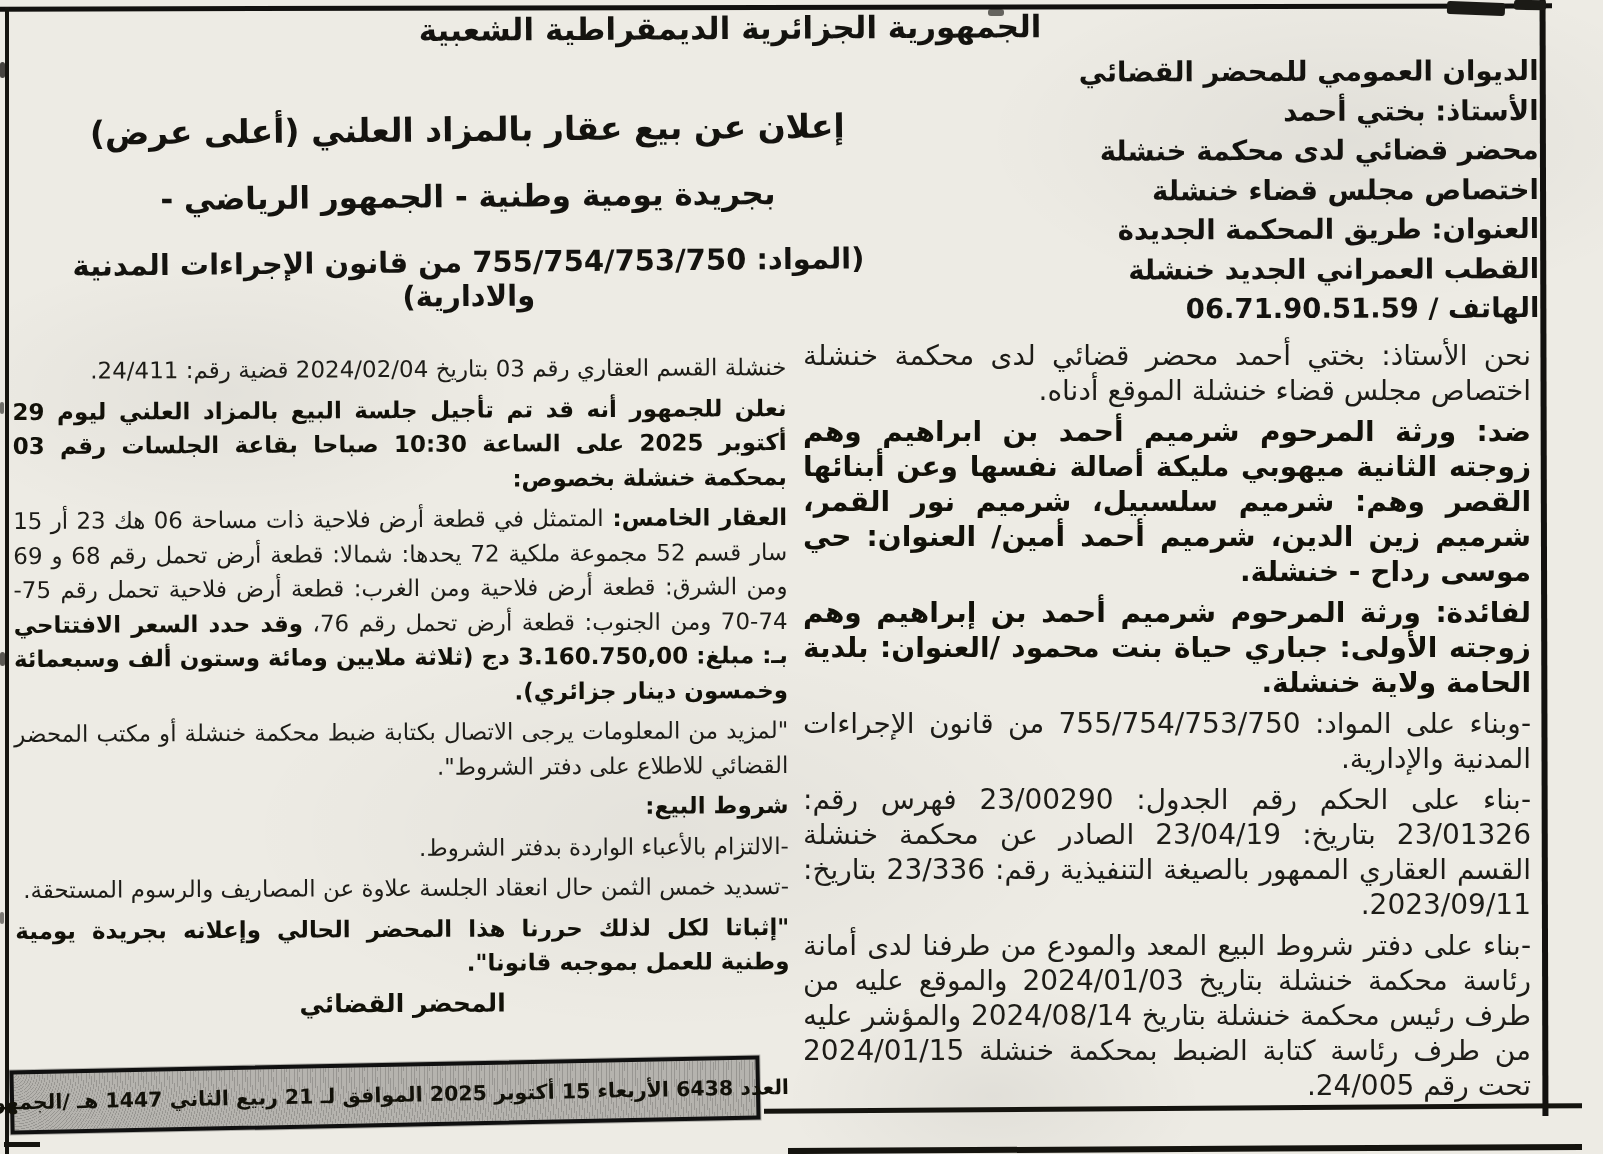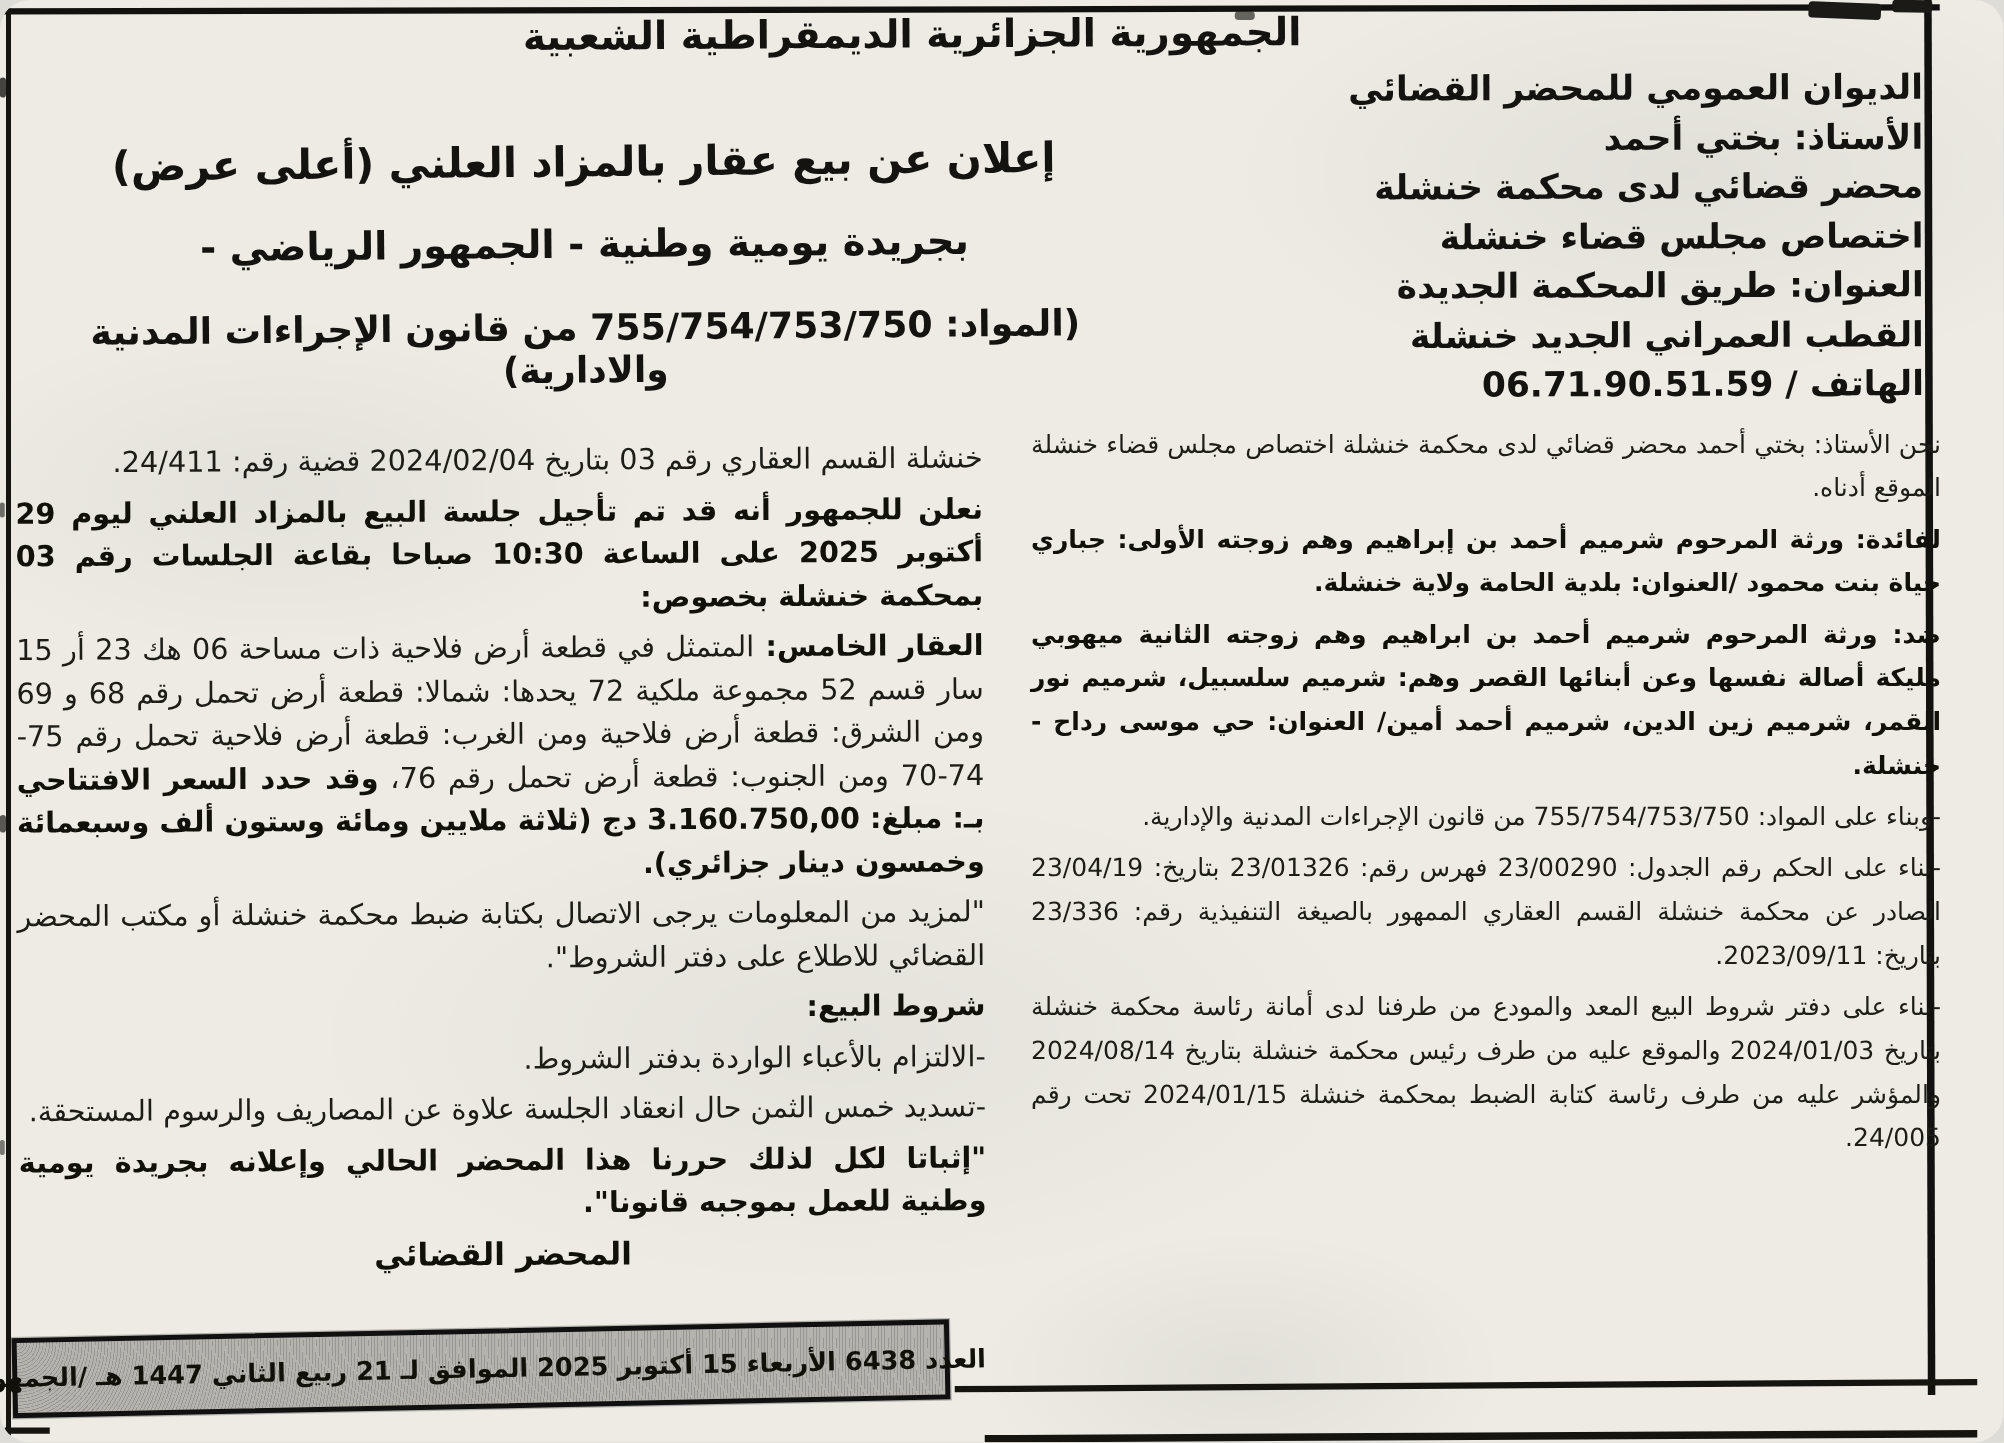--- a/index.html
+++ b/index.html
@@ -9,21 +9,20 @@
     overflow:hidden;
     direction:rtl;
     color:#1b1a16;
     font-family:"DejaVu Sans",sans-serif;
     background:
       radial-gradient(ellipse 420px 200px at 14% 34%, rgba(0,0,0,.045), transparent 70%),
       radial-gradient(ellipse 520px 240px at 84% 12%, rgba(0,0,0,.05), transparent 70%),
       radial-gradient(ellipse 600px 280px at 42% 72%, rgba(0,0,0,.04), transparent 72%),
       radial-gradient(ellipse 300px 160px at 62% 95%, rgba(0,0,0,.05), transparent 70%),
       #edebe4;
-    border-radius: 24px;
   }
   
   .b-top{position:absolute;left:0;top:5px;width:1552px;height:5px;background:#12110f;transform:rotate(-.12deg);}
   .b-left{position:absolute;left:5px;top:7px;width:4px;height:1147px;background:#15140f;}
   .b-right{position:absolute;left:1541px;top:0;width:6px;height:1116px;background:#12110f;transform:rotate(-.15deg);}
   .rule-br{position:absolute;left:764px;top:1106px;width:818px;height:5px;background:#15140f;transform:rotate(-.4deg);}
   .rule-next{position:absolute;left:788px;top:1146px;width:794px;height:6px;background:#15140f;transform:rotate(-.3deg);}
   .tick-bl{position:absolute;left:4px;top:1142px;width:36px;height:5px;background:#15140f;}
   
   .speck{position:absolute;background:#1b1a16;border-radius:3px;}
@@ -49,21 +48,21 @@
     position:absolute;left:52px;top:110px;width:832px;
     text-align:center;font-weight:bold;color:#14130f;
     transform:rotate(-.55deg);
   }
   .title-block .t1{font-size:33px;margin:0 0 29px;}
   .title-block .t2{font-size:31px;margin:0 0 31px;}
   .title-block .t3{font-size:29px;margin:0;}
   
   .col{position:absolute;text-align:justify;color:#1d1c17;}
   .col p{margin:0 0 6px;}
-  .col-first{top:338px;right:50px;width:728px;font-size:20px;line-height:35px;}
+  .col-first{top:338px;right:72px;width:728px;font-size:28px;line-height:35px;}
   .col-second{top:352px;left:14px;width:774px;font-size:23px;line-height:34.5px;transform:rotate(-.3deg);}
   .heavy{font-weight:bold;color:#121109;}
   .light{font-weight:normal;}
   .sig{text-align:center;margin-top:4px !important;font-size:25px;}
   
   .footer-box{
     position:absolute;left:10px;top:1063px;width:742px;height:56px;
     border:4px solid #101010;
     background:
       repeating-radial-gradient(circle at 0 0, rgba(0,0,0,.16) 0 .7px, transparent .7px 2.6px),
@@ -109,22 +108,22 @@
   </div>
 
   <div class="title-block">
     <div class="t1">إعلان عن بيع عقار بالمزاد العلني (أعلى عرض)</div>
     <div class="t2">بجريدة يومية وطنية - الجمهور الرياضي -</div>
     <div class="t3">(المواد: 755/754/753/750 من قانون الإجراءات المدنية والادارية)</div>
   </div>
 
   <div class="col col-first">
     <p class="light">نحن الأستاذ: بختي أحمد محضر قضائي لدى محكمة خنشلة اختصاص مجلس قضاء خنشلة الموقع أدناه.</p>
+    <p class="heavy">ضد: ورثة المرحوم شرميم أحمد بن ابراهيم وهم زوجته الثانية ميهوبي مليكة أصالة نفسها وعن أبنائها القصر وهم: شرميم سلسبيل، شرميم نور القمر، شرميم زين الدين، شرميم أحمد أمين/ العنوان: حي موسى رداح - خنشلة.</p>
     <p class="heavy">لفائدة: ورثة المرحوم شرميم أحمد بن إبراهيم وهم زوجته الأولى: جباري حياة بنت محمود /العنوان: بلدية الحامة ولاية خنشلة.</p>
-    <p class="heavy">ضد: ورثة المرحوم شرميم أحمد بن ابراهيم وهم زوجته الثانية ميهوبي مليكة أصالة نفسها وعن أبنائها القصر وهم: شرميم سلسبيل، شرميم نور القمر، شرميم زين الدين، شرميم أحمد أمين/ العنوان: حي موسى رداح - خنشلة.</p>
     <p class="light">-وبناء على المواد: 755/754/753/750 من قانون الإجراءات المدنية والإدارية.</p>
     <p class="light">-بناء على الحكم رقم الجدول: 23/00290 فهرس رقم: 23/01326 بتاريخ: 23/04/19 الصادر عن محكمة خنشلة القسم العقاري الممهور بالصيغة التنفيذية رقم: 23/336 بتاريخ: 2023/09/11.</p>
     <p class="light">-بناء على دفتر شروط البيع المعد والمودع من طرفنا لدى أمانة رئاسة محكمة خنشلة بتاريخ 2024/01/03 والموقع عليه من طرف رئيس محكمة خنشلة بتاريخ 2024/08/14 والمؤشر عليه من طرف رئاسة كتابة الضبط بمحكمة خنشلة 2024/01/15 تحت رقم 24/005.</p>
   </div>
 
   <div class="col col-second">
     <p class="light">خنشلة القسم العقاري رقم 03 بتاريخ 2024/02/04 قضية رقم: 24/411.</p>
     <p class="heavy">نعلن للجمهور أنه قد تم تأجيل جلسة البيع بالمزاد العلني ليوم 29 أكتوبر 2025 على الساعة 10:30 صباحا بقاعة الجلسات رقم 03 بمحكمة خنشلة بخصوص:</p>
     <p class="light"><span class="heavy">العقار الخامس: </span><span>المتمثل في قطعة أرض فلاحية ذات مساحة 06 هك 23 أر 15 سار قسم 52 مجموعة ملكية 72 يحدها: شمالا: قطعة أرض تحمل رقم 68 و 69 ومن الشرق: قطعة أرض فلاحية ومن الغرب: قطعة أرض فلاحية تحمل رقم 75-74-70 ومن الجنوب: قطعة أرض تحمل رقم 76، </span><span class="heavy">وقد حدد السعر الافتتاحي بـ: مبلغ: 3.160.750,00 دج (ثلاثة ملايين ومائة وستون ألف وسبعمائة وخمسون دينار جزائري).</span></p>
     <p class="light">"لمزيد من المعلومات يرجى الاتصال بكتابة ضبط محكمة خنشلة أو مكتب المحضر القضائي للاطلاع على دفتر الشروط".</p>

